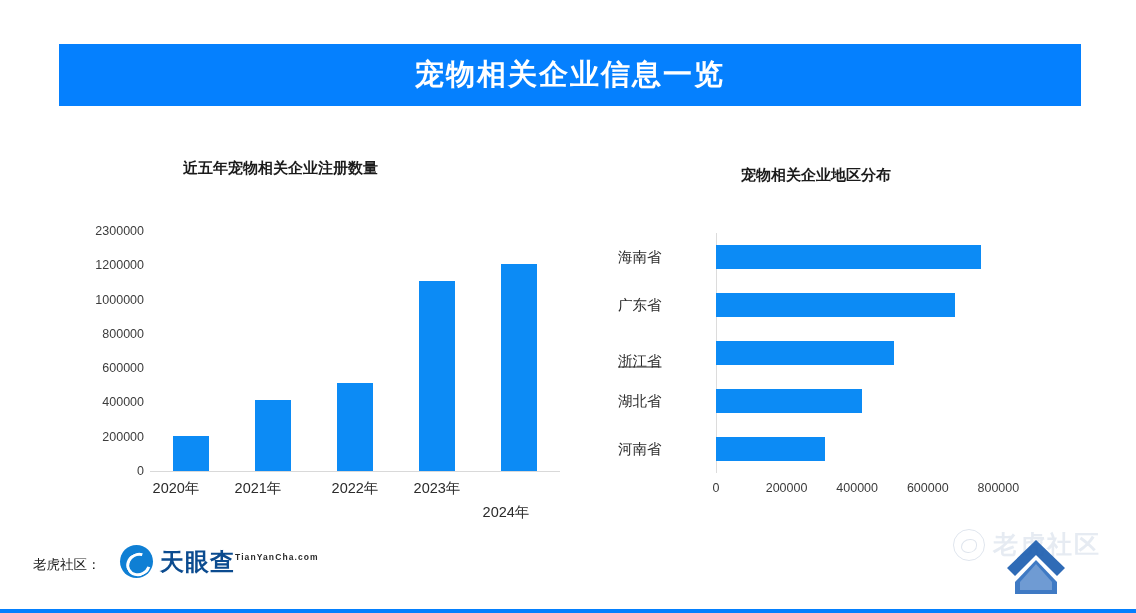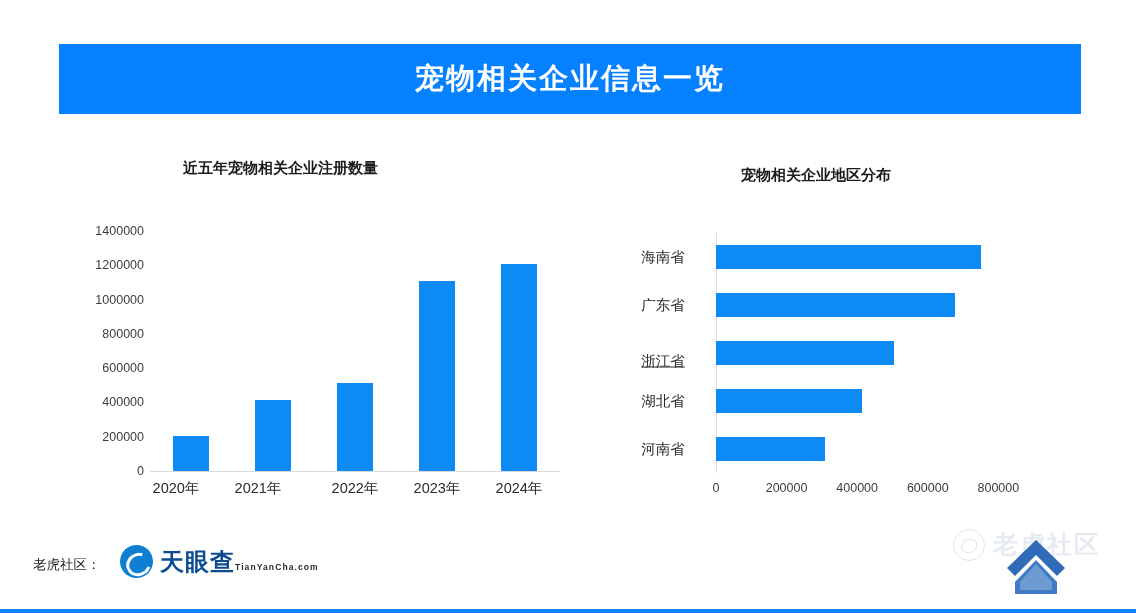--- a/index.html
+++ b/index.html
@@ -19,21 +19,21 @@
     inset: 0;
     background: #ffffff;
   }
 
   
   #banner {
     position: absolute;
     left: 59px;
     top: 44px;
     width: 1022px;
-    height: 70px;
+    height: 62px;
     background: #0580fe;
     display: flex;
     align-items: center;
     justify-content: center;
   }
   #banner-title {
     color: #ffffff;
     font-size: 29px;
     font-weight: bold;
     letter-spacing: 2px;
@@ -119,21 +119,21 @@
     left: 86px;
     top: 18px;
     width: 1px;
     height: 240px;
     background: #dcdcdc;
   }
   .cat-label {
     position: absolute;
     right: 362px;
     width: 90px;
-    text-align: center;
+    text-align: left;
     font-size: 14.5px;
     color: #2b2b2b;
     transform: translateY(-50%);
     white-space: nowrap;
   }
   .hbar {
     position: absolute;
     left: 0;
     height: 24px;
     background: #0c8bf5;
@@ -194,21 +194,21 @@
     font-size: 24px;
     font-weight: bold;
     color: #0b4b8f;
     letter-spacing: 1px;
   }
   #tyc-en {
     font-size: 8.5px;
     font-weight: bold;
     color: #2a2a2a;
     letter-spacing: 1.1px;
-    margin-top: 13px;
+    margin-top: 3px;
   }
 
   
   #wm-community {
     position: absolute;
     left: 953px;
     top: 528px;
     display: flex;
     align-items: center;
     gap: 8px;
@@ -285,26 +285,26 @@
         <div class="vbar" style="height: 206.743px; left: 351px; background: rgb(12, 139, 245);"></div>
       </div>
     <div id="left-baseline"></div>
   <div class="y-tick" style="top: 256px;">0</div>
       <div class="y-tick" style="top: 221.714px;">200000</div>
       <div class="y-tick" style="top: 187.429px;">400000</div>
       <div class="y-tick" style="top: 153.143px;">600000</div>
       <div class="y-tick" style="top: 118.857px;">800000</div>
       <div class="y-tick" style="top: 84.5714px;">1000000</div>
       <div class="y-tick" style="top: 50.2857px;">1200000</div>
-      <div class="y-tick" style="top: 16px;">1400000</div>
+      <div class="y-tick" style="top: 16px;">2300000</div>
       <div class="x-label" style="left: 96px;">2020年</div>
       <div class="x-label" style="left: 178px;">2021年</div>
       <div class="x-label" style="left: 275px;">2022年</div>
       <div class="x-label" style="left: 357px;">2023年</div>
-      <div class="x-label" style="left: 439px;">2024年</div>
+      <div class="x-label" style="left: 426px; margin-top: 24px;">2024年</div>
     </div>
 
   <div class="panel-title" id="right-title">宠物相关企业地区分布</div>
 
   <div id="chart-right">
     <div id="right-axisline"></div>
     <div id="right-plot">
         <div class="hbar" style="width: 265.412px; top: 24px; background: rgb(12, 139, 245);"></div>
         <div class="hbar" style="width: 238.941px; top: 72px; background: rgb(12, 139, 245);"></div>
         <div class="hbar" style="width: 177.529px; top: 120px; background: rgb(12, 139, 245);"></div>

